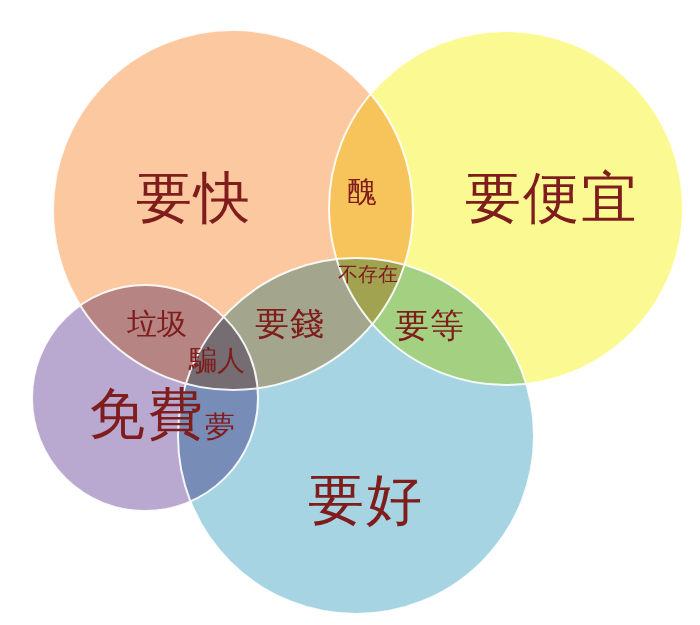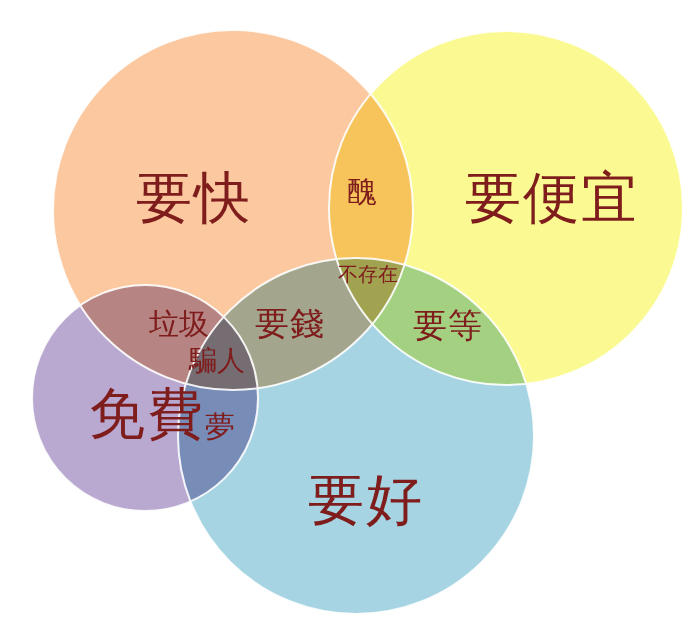--- a/index.html
+++ b/index.html
@@ -35,16 +35,16 @@
 </svg>
 
 <div class="lbl big" style="left:194px; top:198px;">要快</div>
 <div class="lbl big" style="left:541px; top:198px;margin-left:11px;">要便宜</div>
 <div class="lbl big" style="left:366px; top:500px;">要好</div>
 <div class="lbl big" style="left:112px; top:414px;margin-left:35px;">免費</div>
 
 <div class="lbl sm" style="left:362px; top:192px;">醜</div>
 <div class="lbl xxs" style="left:368px; top:274px;">不存在</div>
 <div class="lbl med" style="left:290px; top:323px;">要錢</div>
-<div class="lbl med" style="left:448px; top:325px;">要等</div>
-<div class="lbl sm" style="left:157px; top:324px;margin-left:22px;">垃圾</div>
+<div class="lbl med" style="left:430px; top:325px;">要等</div>
+<div class="lbl sm" style="left:157px; top:324px;">垃圾</div>
 <div class="lbl xs" style="left:217px; top:361px;">騙人</div>
 <div class="lbl sm" style="left:220px; top:427px;">夢</div>
 
 </body></html>

